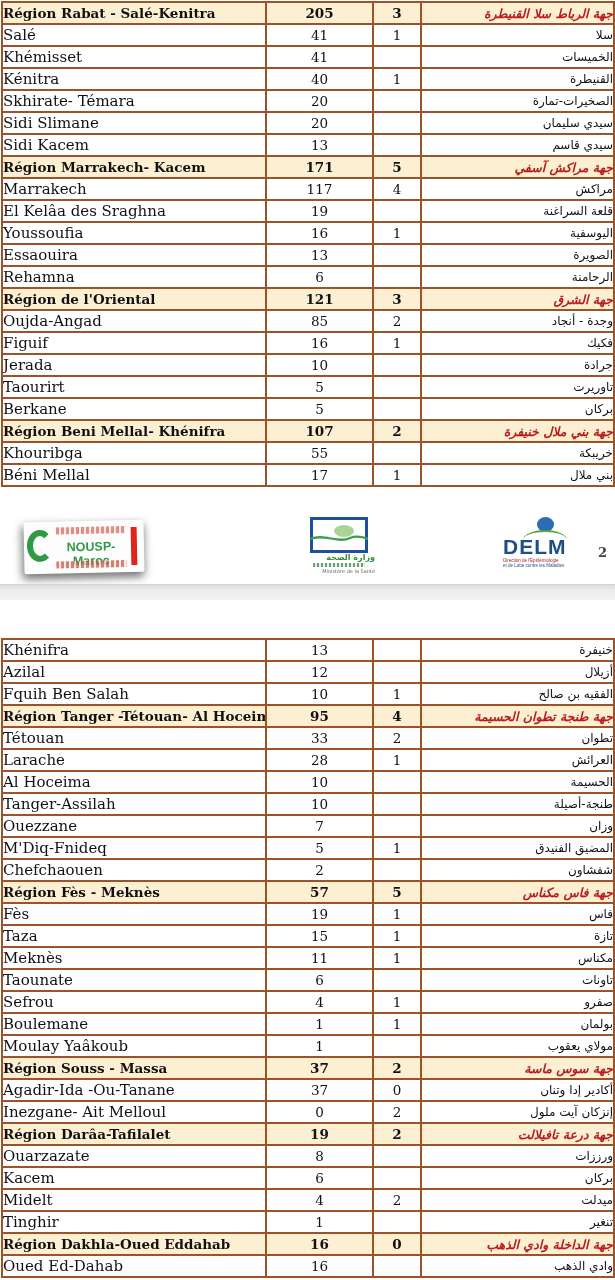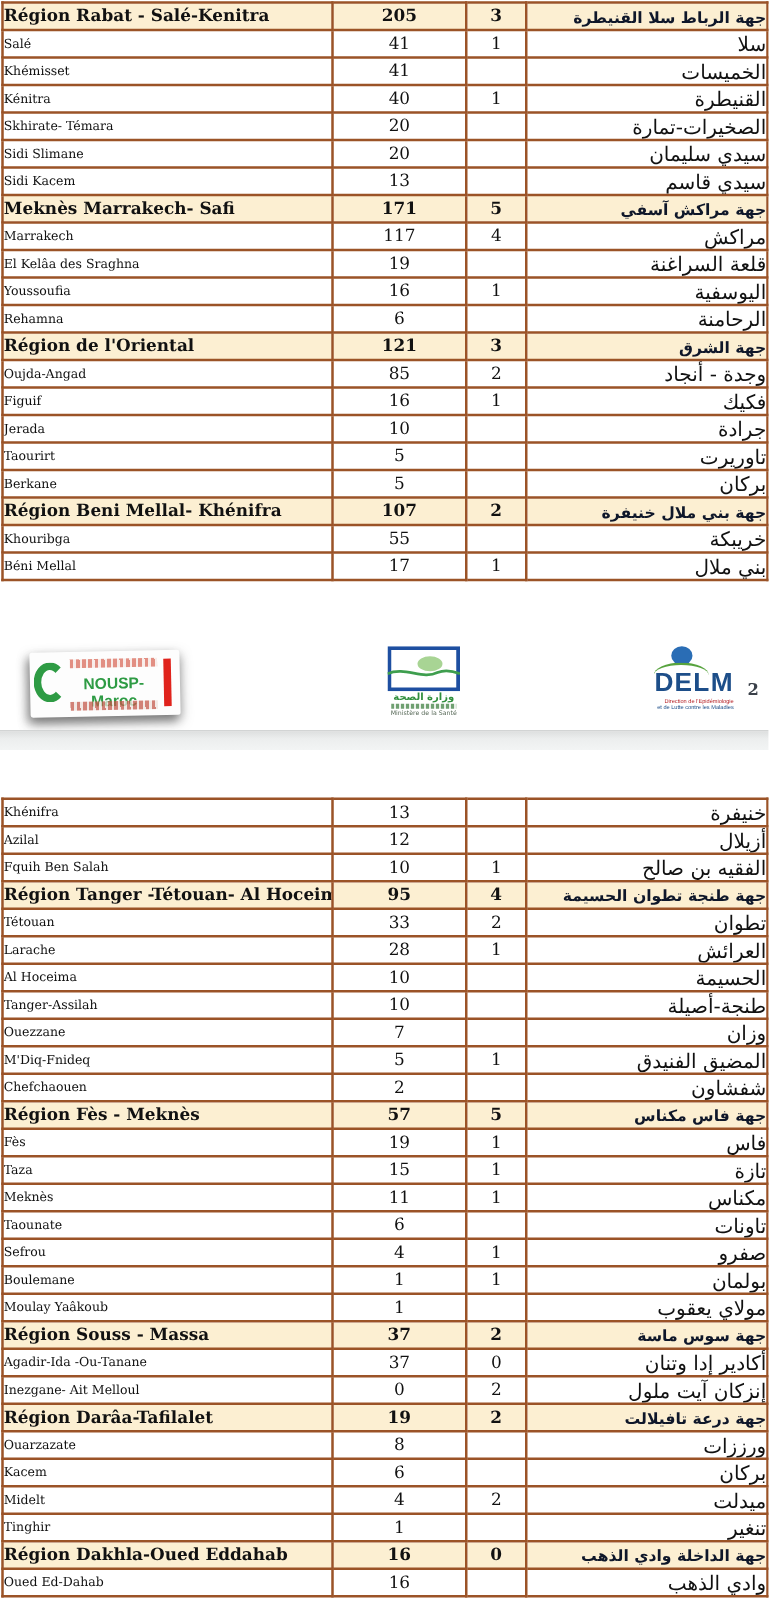--- a/index.html
+++ b/index.html
@@ -20,32 +20,32 @@
   }
   table.cases td{
     border:2px solid #9b5327;
     height:18px;
     padding:0;
     overflow:hidden;
     white-space:nowrap;
     color:#111;
   }
   table.cases tr{height:22px;}
-  td.fr{ text-align:left; padding-left:7px; font-size:10px;}
+  td.fr{ text-align:left; padding-left:7px; font-size:15px;}
   td.n1, td.n2{ text-align:center; font-size:13.5px;}
   td.ar{
     text-align:right; padding-right:7px;
     direction:rtl;
     font-family:"DejaVu Sans", sans-serif;
-    font-size:16px;
+    font-size:12px;
     color:#201505;
   }
   tr.region-row td{ background:#fcefd2; font-weight:bold;}
   tr.region-row td.fr{ font-size:13.5px;margin-left:45px;}
-  tr.region-row td.ar{ font-size:12.5px; color:#0f172a;}
+  tr.region-row td.ar{ font-size:12.5px; color:#b91c1c;font-style:italic;}
   #table1{top:1px;}
   #table2{top:638px;}
 
   
   #footer{
     position:absolute; top:515px; left:0; width:615px; height:66px;
   }
   
   .nousp{
     position:absolute; left:24px; top:6px; width:120px; height:52px;
@@ -73,42 +73,42 @@
     position:absolute; left:32px; height:7px; width:70px;
     background:repeating-linear-gradient(90deg,#d96a5a 0 3px,#f6e8e4 3px 5px);
     opacity:.75;
   }
   .nousp-tiny.top{top:6px;}
   .nousp-tiny.bottom{top:40px; background:repeating-linear-gradient(90deg,#c3584a 0 3px,#efe2dd 3px 5px);}
 
   
   .ministry{
     position:absolute; left:303px; top:2px; width:72px; height:62px;
-    text-align:center;
+    text-align:right;
     font-family:"DejaVu Sans", sans-serif;
   }
   .ministry svg{display:block; margin:0 auto;}
   .ministry-ar{
     margin-top:1px;
     color:#2f8e3c; font-weight:bold; font-size:8px; line-height:8px;
     direction:rtl;
   }
   .ministry-tiny{
     height:4px; width:52px; margin:1px auto 0;
     background:repeating-linear-gradient(90deg,#6fa071 0 2px,#e8efe8 2px 4px);
   }
   .ministry-fr{
     margin-top:1px;
     color:#5a6b5a; font-size:5px; line-height:6px;
   }
 
   
   .delm{
     position:absolute; left:503px; top:2px; width:84px; height:60px;
-    text-align:right; font-family:"Liberation Sans", sans-serif;
+    text-align:left; font-family:"Liberation Sans", sans-serif;
   }
   .delm-circle{
     width:17px; height:15px; border-radius:50%;
     background:#2a6db5; margin:0 auto;
   }
   .delm-arc{
     width:44px; height:8px; margin:-2px auto 0;
     border-top:2.5px solid #57a33e; border-radius:50% 50% 0 0 / 100% 100% 0 0;
   }
   .delm-word{
@@ -180,21 +180,21 @@
           <td class="n2"></td>
           <td class="ar">سيدي سليمان</td>
         </tr>
         <tr class="sub-row">
           <td class="fr">Sidi Kacem</td>
           <td class="n1">13</td>
           <td class="n2"></td>
           <td class="ar">سيدي قاسم</td>
         </tr>
         <tr class="region-row">
-          <td class="fr">Meknès Marrakech- Safi</td>
+          <td class="fr">Région Marrakech- Kacem</td>
           <td class="n1">171</td>
           <td class="n2">5</td>
           <td class="ar">جهة مراكش آسفي</td>
         </tr>
         <tr class="sub-row">
           <td class="fr">Marrakech</td>
           <td class="n1">117</td>
           <td class="n2">4</td>
           <td class="ar">مراكش</td>
         </tr>
@@ -202,20 +202,26 @@
           <td class="fr">El Kelâa des  Sraghna</td>
           <td class="n1">19</td>
           <td class="n2"></td>
           <td class="ar">قلعة السراغنة</td>
         </tr>
         <tr class="sub-row">
           <td class="fr">Youssoufia</td>
           <td class="n1">16</td>
           <td class="n2">1</td>
           <td class="ar">اليوسفية</td>
+        </tr>
+        <tr class="sub-row">
+          <td class="fr">Essaouira</td>
+          <td class="n1">13</td>
+          <td class="n2"></td>
+          <td class="ar">الصويرة</td>
         </tr>
         <tr class="sub-row">
           <td class="fr">Rehamna</td>
           <td class="n1">6</td>
           <td class="n2"></td>
           <td class="ar">الرحامنة</td>
         </tr>
         <tr class="region-row">
           <td class="fr">Région de l'Oriental</td>
           <td class="n1">121</td>

